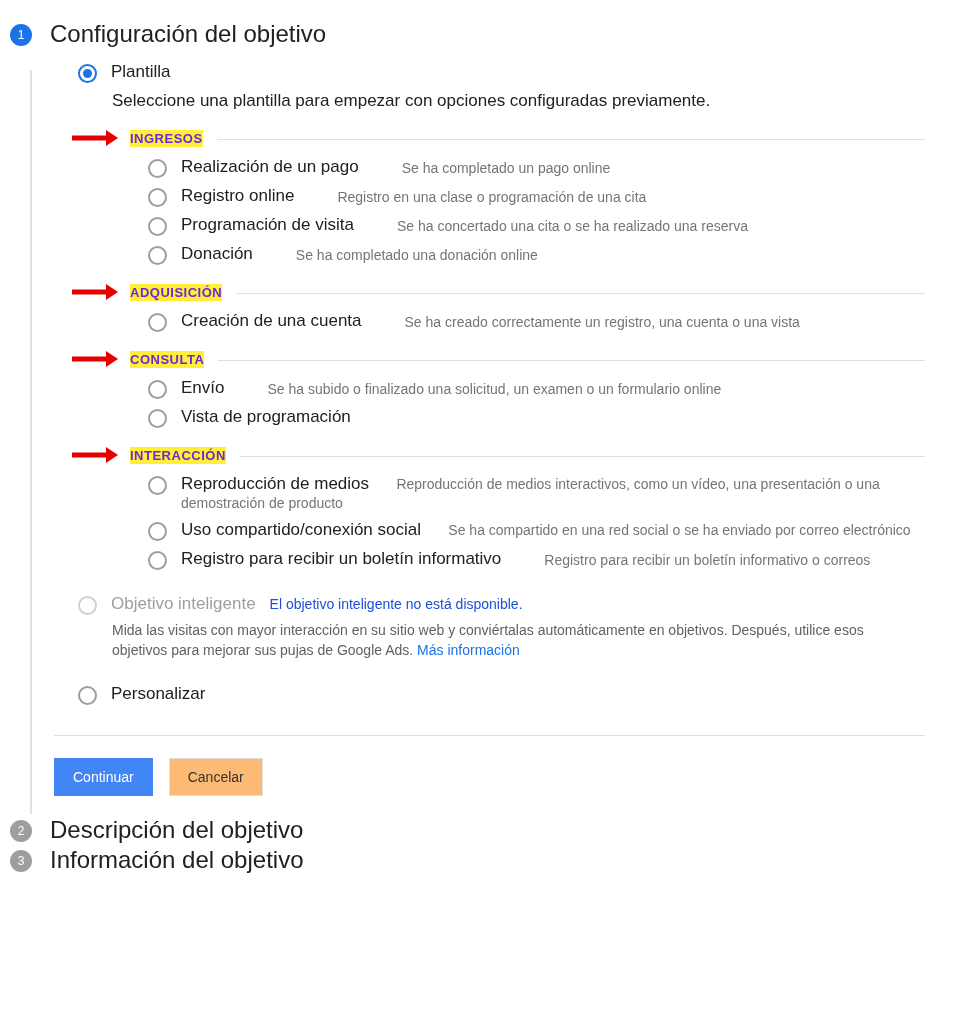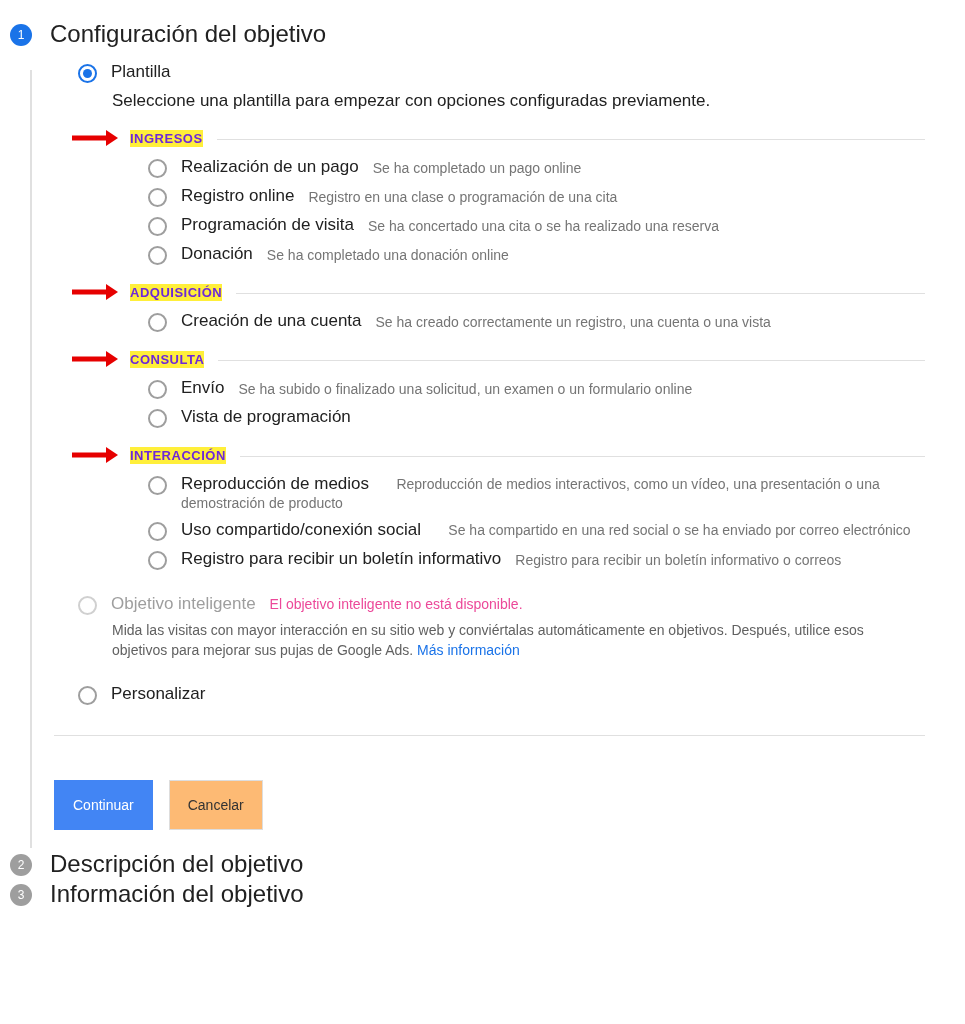--- a/index.html
+++ b/index.html
@@ -19,30 +19,30 @@
 .radio-outer.disabled { border-color: #d0d0d0; cursor: default; }
 .radio-label { font-size: 17px; color: #212121; }
 .help-text { font-size: 17px; color: #212121; margin: 4px 0 14px 58px; }
 .category-row { display: flex; align-items: center; margin: 16px 0 6px 14px; position: relative; }
 .arrow { flex-shrink: 0; margin-right: 6px; }
 .category-label { font-size: 13px; font-weight: 700; letter-spacing: 0.5px; color: #6d28d9; background: #ffef3a; padding: 1px 0; display: inline-block; }
 .category-line { flex: 1; border-bottom: 1px solid #e0e0e0; margin-left: 14px; margin-top: 2px; }
 .option-row { display: flex; align-items: flex-start; margin: 8px 0 8px 94px; }
 .option-title { font-size: 17px; color: #212121; margin-right: 14px; }
 .option-desc { font-size: 14px; color: #757575; margin-top: 2px; line-height: 1.3; }
-.option-text-wrap { display: flex; flex-wrap: wrap; align-items: center; flex: 1; }
+.option-text-wrap { display: flex; flex-wrap: wrap; align-items: center; flex: 1; gap: 29px; }
 .option-text-stack { display: block; flex: 1; }
 .smart-row { display: flex; align-items: flex-start; margin: 24px 0 4px 24px; text-align: center; }
 .smart-title { font-size: 17px; color: #9e9e9e; margin-right: 14px; }
-.smart-desc { font-size: 14px; color: #ec4899; margin-top: 2px; }
+.smart-desc { font-size: 14px; color: #1d4ed8; margin-top: 2px; }
 .smart-help { font-size: 14px; color: #616161; margin: 6px 40px 0 58px; line-height: 1.4; }
 .smart-link { color: #1a73e8; text-decoration: none; cursor: pointer; }
 .divider { border: none; border-top: 1px solid #e0e0e0; margin: 30px 0 22px 0; }
 .button-row { display: flex; gap: 16px; margin-bottom: 20px; }
-.btn { padding: 16px 18px; font-size: 14px; font-weight: 500; border: 1px solid transparent; cursor: pointer; margin-top: 22px; }
+.btn { padding: 10px 18px; font-size: 14px; font-weight: 500; border: 1px solid transparent; cursor: pointer; }
 .btn-primary { background: #4285f4; color: #fff; }
 .btn-secondary { background: #fdba74; color: #333; border-color: #ddd; }
 </style>
 </head>
 <body>
 
 <div class="container">
   <div class="step-line"></div>
 
   <div class="step-row">

